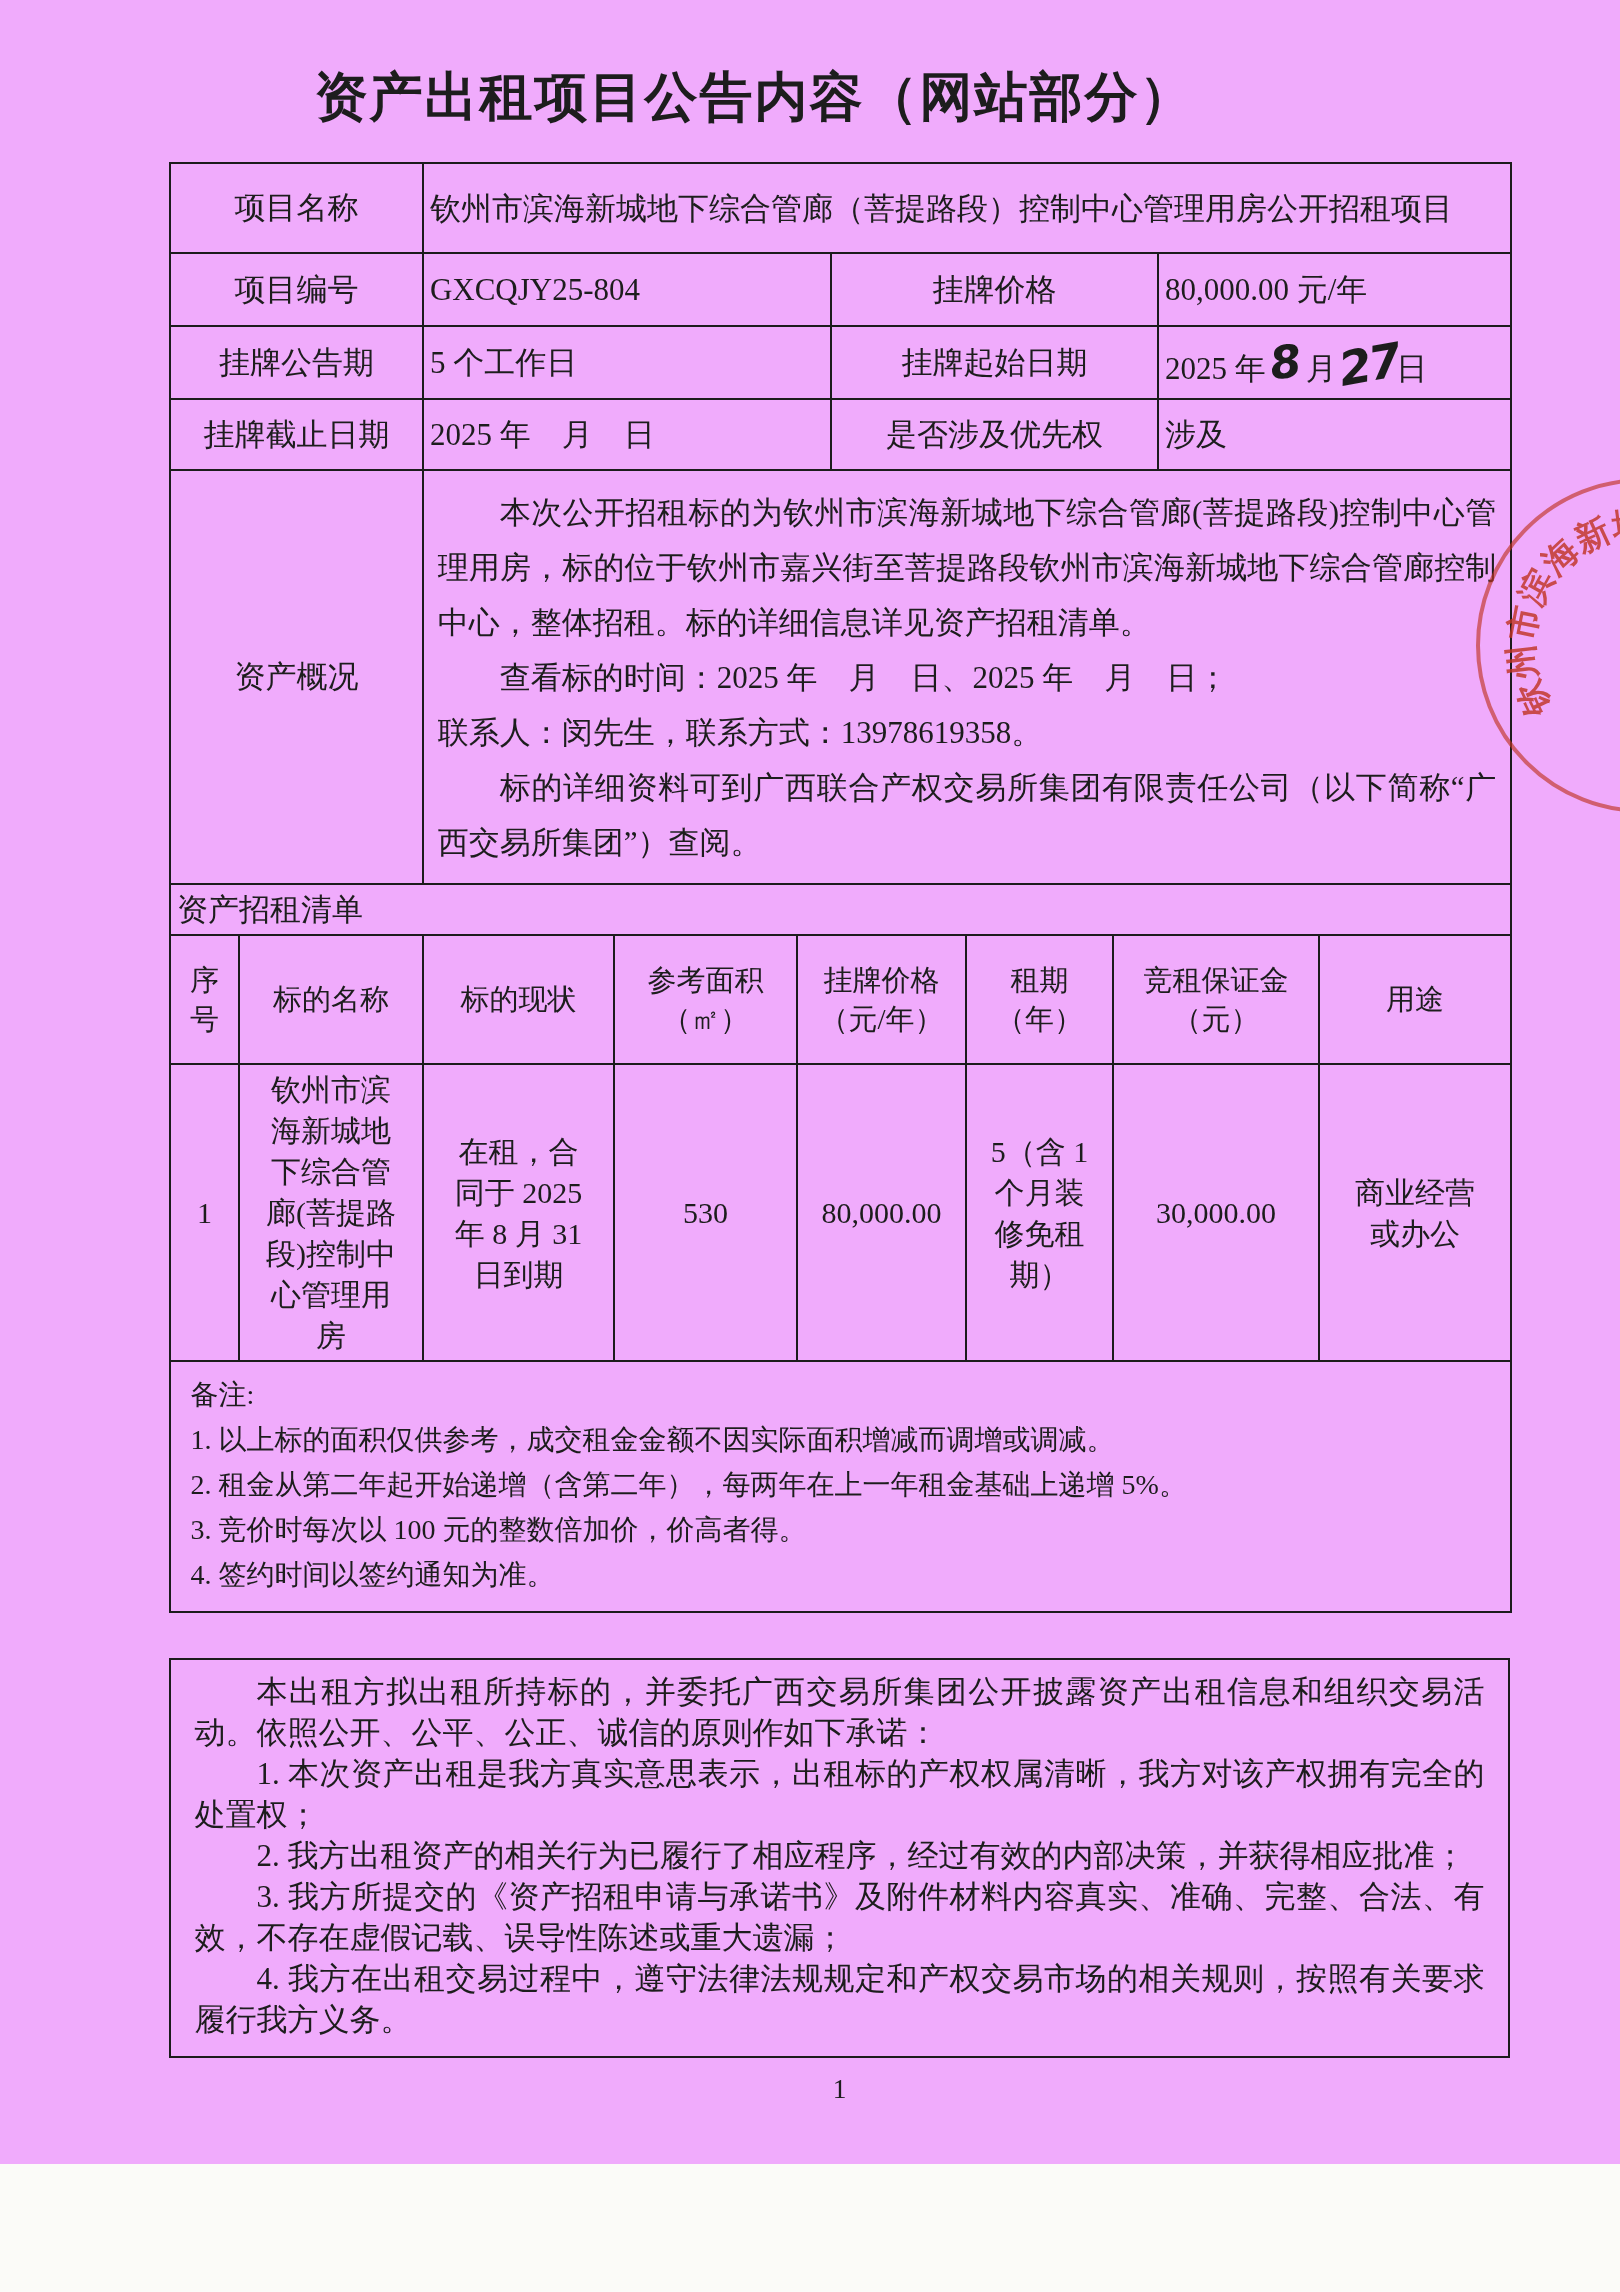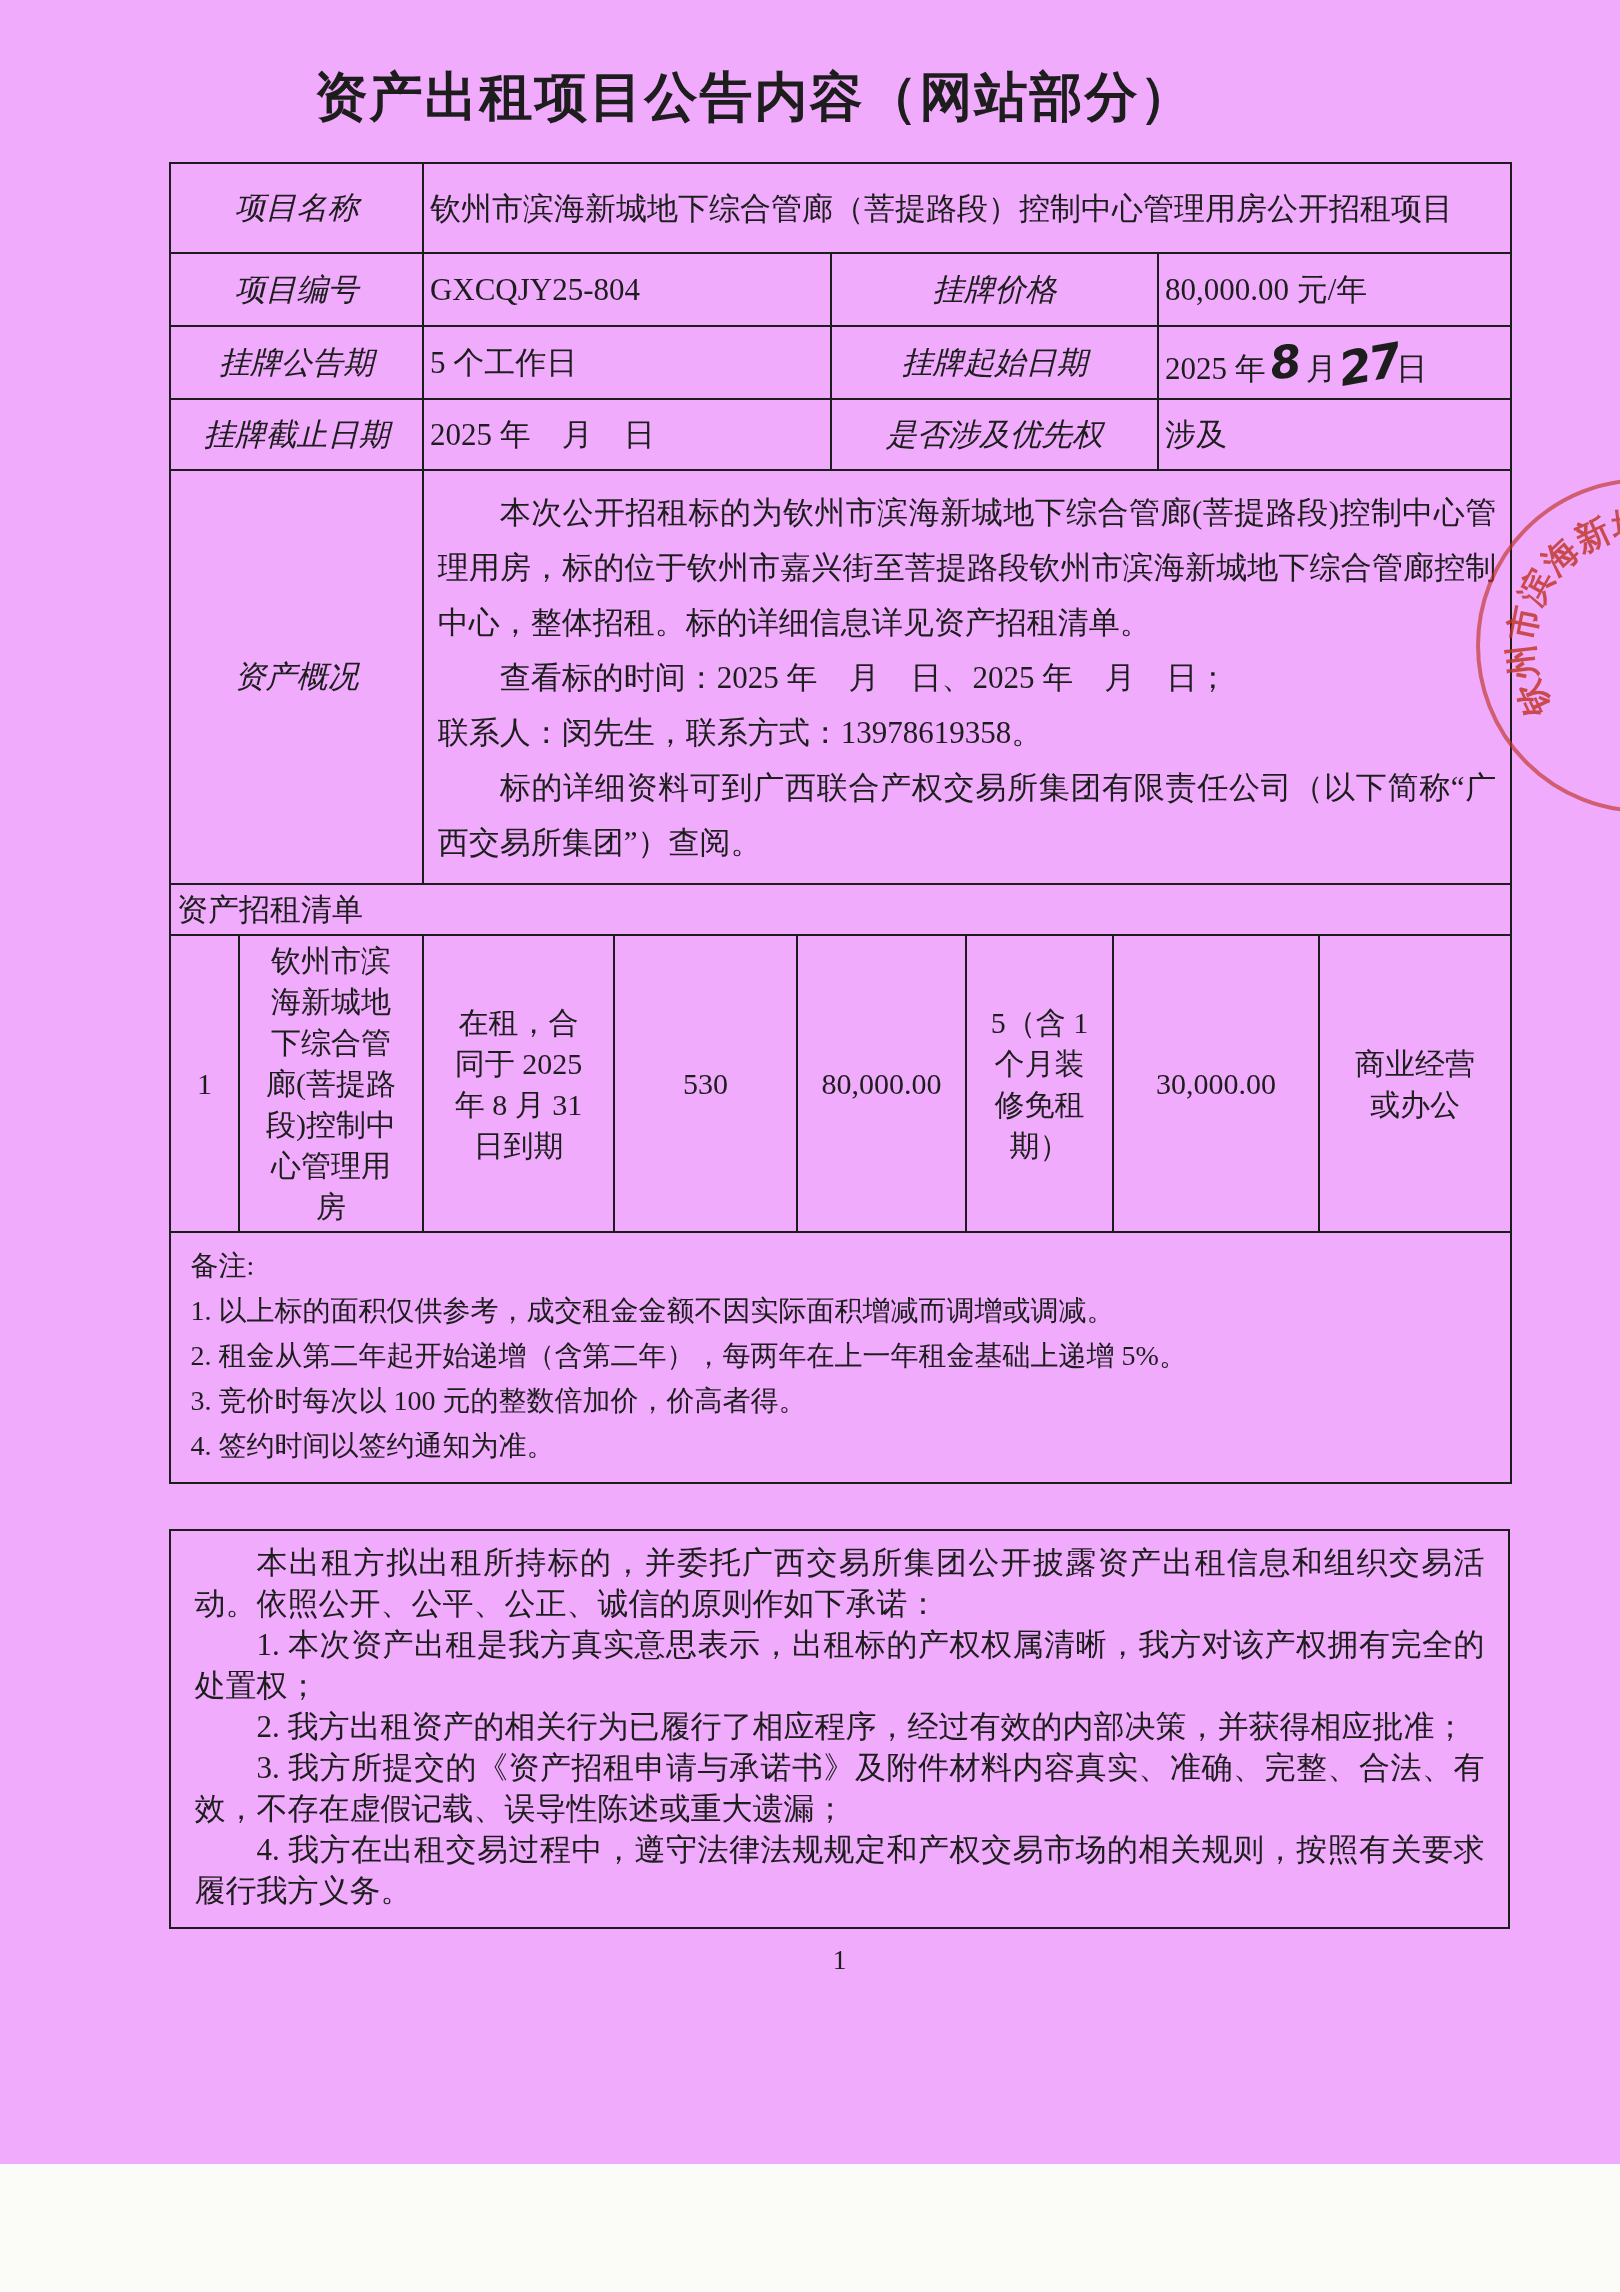--- a/index.html
+++ b/index.html
@@ -33,21 +33,21 @@
     font-size:31px;
   }
   table.doc-table td{
     border:2px solid #1c1c1c;
     vertical-align:middle;
     padding:2px 5.9px;
     word-break:break-all;
   }
   #list-table{margin-top:-2px;}
   .cell-center{text-align:left;}
-  .label-cell{text-align:center;font-style:italic;}
+  .label-cell{text-align:center;}
   .tall-1{height:84px;}
   .tall-2{height:67px;}
   .tall-3{height:65px;}
   .overview-cell{padding:13.7px !important;}
   .ov-line{line-height:55px;text-align:justify;}
   .ov-indent{text-indent:2em;}
   .section-title-cell{height:45px;text-align:left;}
   .hdr-row td{height:123px;text-align:center;font-size:29px;line-height:39px;padding:2px 9.8px;}
   .data-row td{height:284px;text-align:center;line-height:41px;font-size:30px;}
   .col-name-cell{padding:3.9px 19.6px !important;}
@@ -161,20 +161,30 @@
           <col style="width:183px">
         <col style="width:169px">
           <col style="width:147px">
           <col style="width:206px">
           <col style="width:192px">
       </colgroup>
       <tbody>
           <tr>
         <td colspan="8" class="section-title-cell">资产招租清单</td>
       </tr>
+      <tr class="hdr-row">
+        <td><span class="wrap-2">序号</span></td>
+        <td>标的名称</td>
+        <td>标的现状</td>
+        <td>参考面积（㎡）</td>
+        <td>挂牌价格（元/年）</td>
+        <td>租期（年）</td>
+        <td>竞租保证金（元）</td>
+        <td>用途</td>
+      </tr>
       <tr class="data-row">
         <td>1</td>
         <td class="col-name-cell">钦州市滨海新城地下综合管廊(菩提路段)控制中心管理用房</td>
         <td class="col-name-cell">在租，合同于 2025 年 8 月 31 日到期</td>
         <td>530</td>
         <td>80,000.00</td>
         <td class="col-name-cell">5（含 1 个月装修免租期）</td>
         <td>30,000.00</td>
         <td class="use-cell">商业经营或办公</td>
       </tr>

